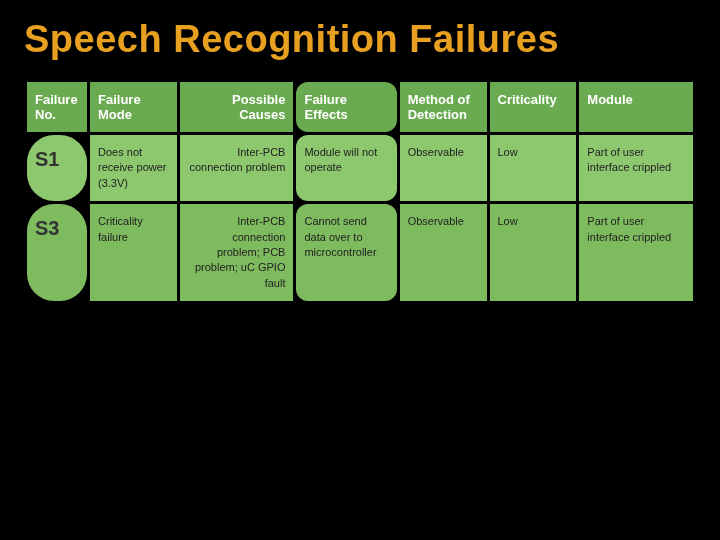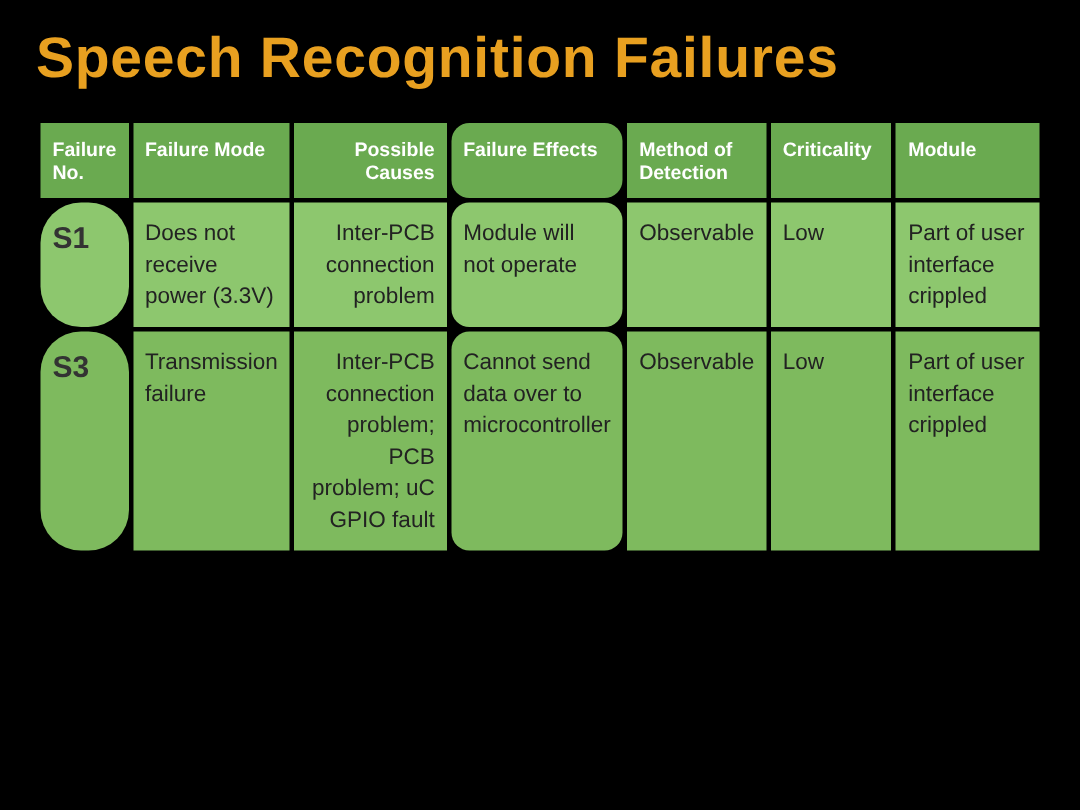--- a/index.html
+++ b/index.html
@@ -36,21 +36,21 @@
       color: #fff;
       font-size: 13px;
       font-weight: bold;
       padding: 10px 8px;
       text-align: left;
       vertical-align: top;
     }
     tbody tr td {
       background: #8dc76e;
       color: #222;
-      font-size: 15px;
+      font-size: 11px;
       padding: 10px 8px;
       vertical-align: top;
       line-height: 1.4;
     }
     tbody tr:nth-child(odd) td {
       background: #8dc76e;
     }
     tbody tr:nth-child(even) td {
       background: #7eba5e;
     }
@@ -91,21 +91,21 @@
             <td class="col-no row-label">S1</td>
             <td class="col-mode">Does not receive power (3.3V)</td>
             <td class="col-causes">Inter-PCB connection problem</td>
             <td class="col-effects">Module will not operate</td>
             <td class="col-detection">Observable</td>
             <td class="col-criticality">Low</td>
             <td class="col-remarks">Part of user interface crippled</td>
           </tr>
           <tr>
             <td class="col-no row-label">S3</td>
-            <td class="col-mode">Transmission failure</td>
+            <td class="col-mode">Criticality failure</td>
             <td class="col-causes">Inter-PCB connection problem; PCB problem; uC GPIO fault</td>
             <td class="col-effects">Cannot send data over to microcontroller</td>
             <td class="col-detection">Observable</td>
             <td class="col-criticality">Low</td>
             <td class="col-remarks">Part of user interface crippled</td>
           </tr>
         </tbody>
     </table>
   </div>
 </div>

